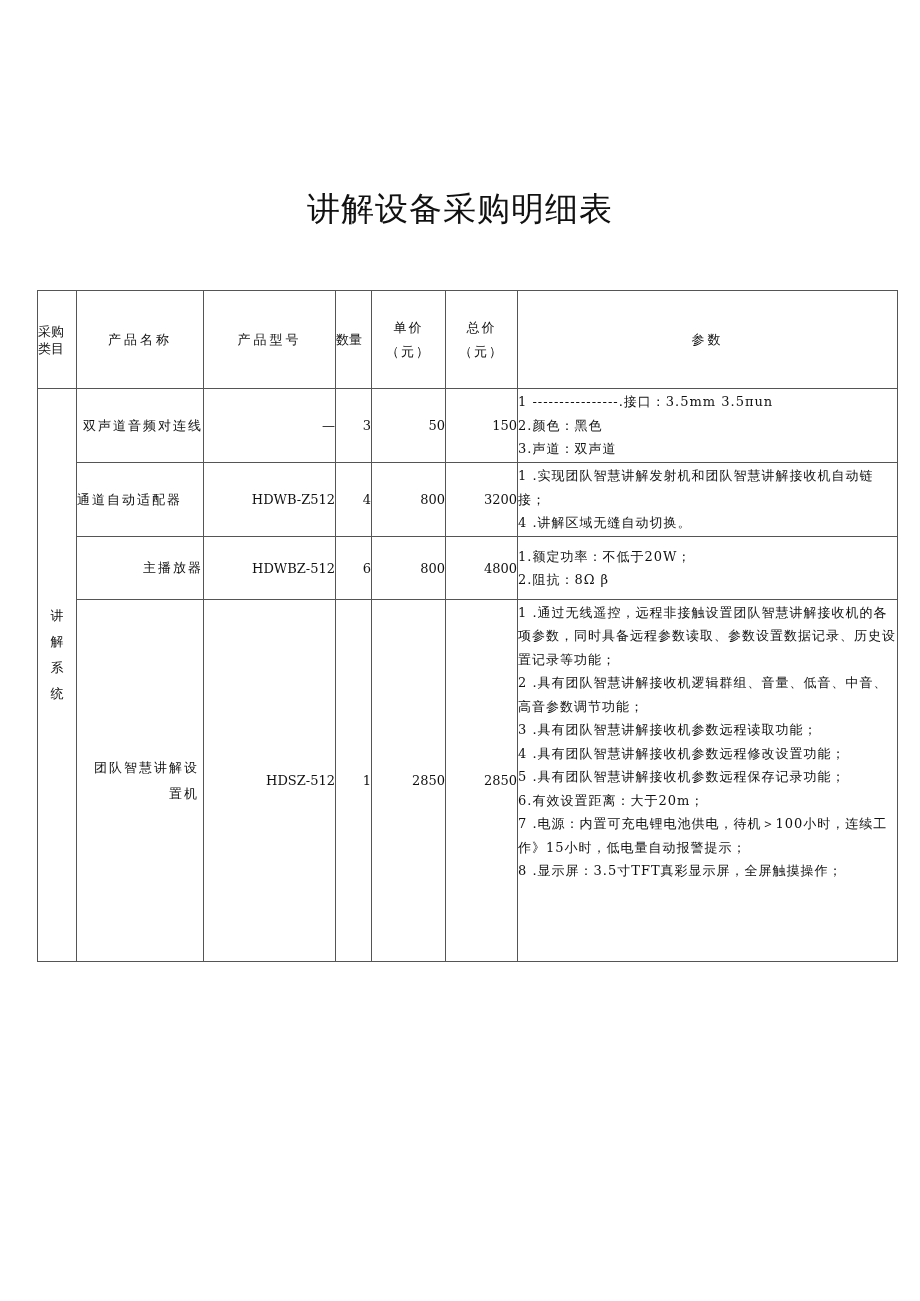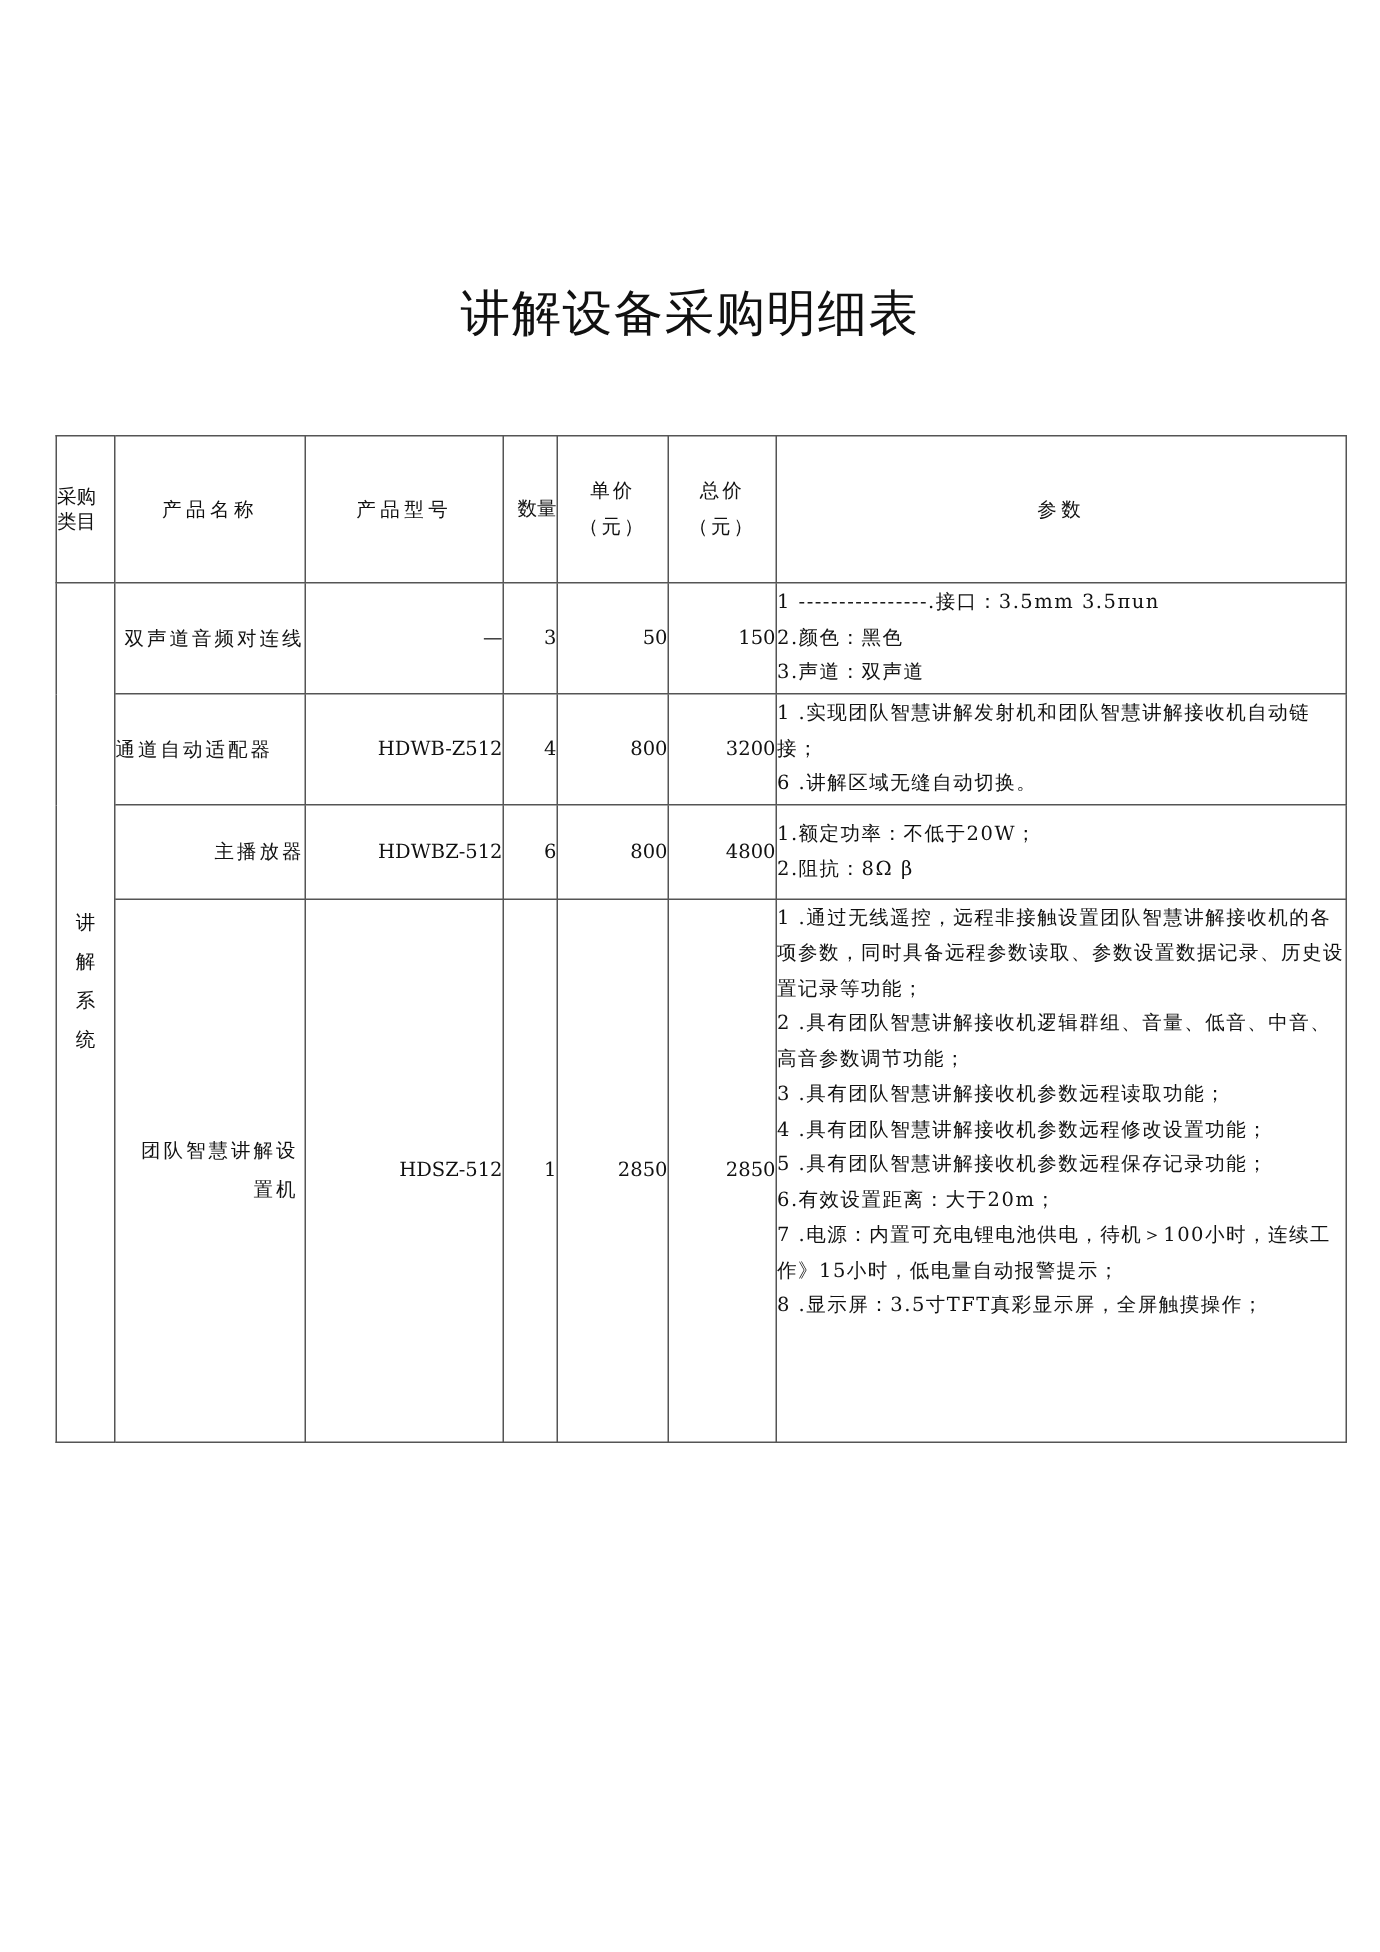--- a/index.html
+++ b/index.html
@@ -2,21 +2,21 @@
 <html><head>
 <meta charset="utf-8">
 <style>
   html, body { margin:0; padding:0; background:#ffffff; }
   body { width:920px; height:1301px; position:relative; font-family:"DejaVu Serif","Liberation Serif",serif; color:#111; }
   .title { position:absolute; left:0; top:146px; width:920px; text-align:center; font-family:"DejaVu Sans","Liberation Sans",sans-serif; font-size:33px; letter-spacing:1px; color:#111;margin-top:41px; }
   table.main { position:absolute; left:37px; top:290px; border-collapse:collapse; table-layout:fixed;padding-left:29px; }
   table.main td, table.main th { border:1.3px solid #555; padding:0; font-weight:normal; font-size:13px; vertical-align:middle; }
   th.h { text-align:center; font-size:16px; letter-spacing:3px; }
   th.cat { font-size:15px; line-height:17px; text-align:left; vertical-align:top; padding-top:2px; padding-left:5px; letter-spacing:0; }
-  th.qty { font-size:16px; line-height:24px; text-align:right; padding-right:2px; letter-spacing:0; }
+  th.qty { font-size:16px; line-height:24px; text-align:left; padding-right:2px; letter-spacing:0; }
   th.price { font-size:16px; line-height:24px; letter-spacing:2px; }
   td.c { text-align:right; }
   td.name { font-size:13px; letter-spacing:2px; }
   td.catv { text-align:center; font-size:13px; line-height:26px; }
   td.params { vertical-align:top; font-size:12.5px; line-height:23.5px; padding-left:2px; letter-spacing:1px; overflow:hidden;margin-top:44px; }
   .pline { display:block; white-space:normal; }
   .num { font-family:"DejaVu Serif","Liberation Serif",serif; letter-spacing:0; }
 </style>
 </head>
 <body>
@@ -61,21 +61,21 @@
   </tr>
 
   <tr style="height:74px">
     <td class="name" style="text-align:left;">通道自动适配器</td>
     <td class="c num">HDWB-Z512</td>
     <td class="c num">4</td>
     <td class="c num">800</td>
     <td class="c num">3200</td>
     <td class="params">
       <span class="pline">1        .实现团队智慧讲解发射机和团队智慧讲解接收机自动链接；</span>
-      <span class="pline">6        .讲解区域无缝自动切换。</span>
+      <span class="pline">4        .讲解区域无缝自动切换。</span>
     </td>
   </tr>
 
   <tr style="height:63px">
     <td class="c name">主播放器</td>
     <td class="c num">HDWBZ-512</td>
     <td class="c num">6</td>
     <td class="c num">800</td>
     <td class="c num">4800</td>
     <td class="params">

